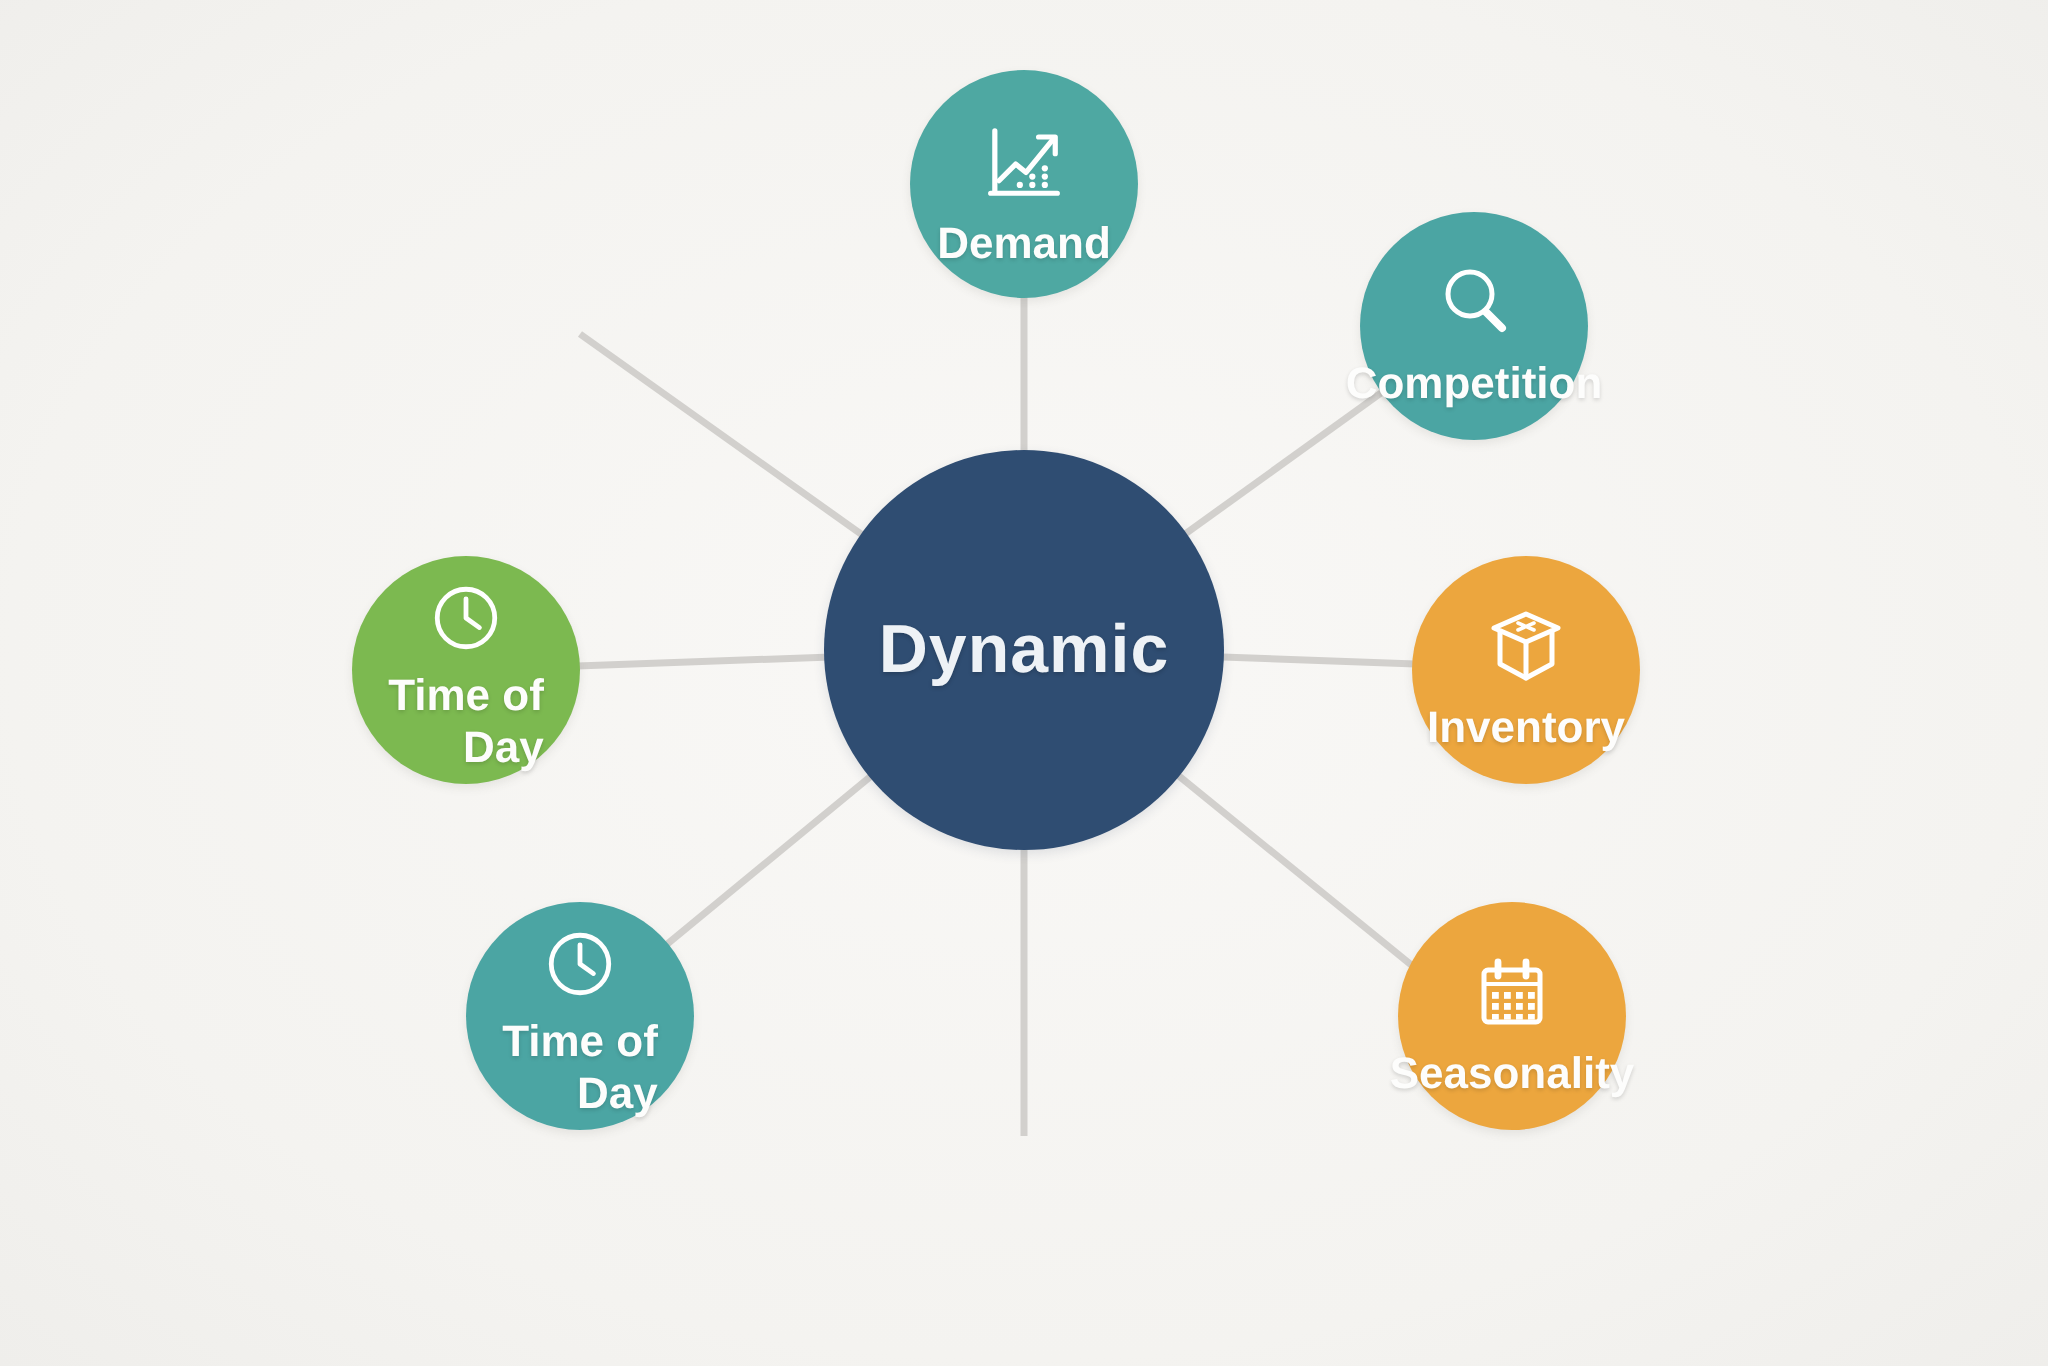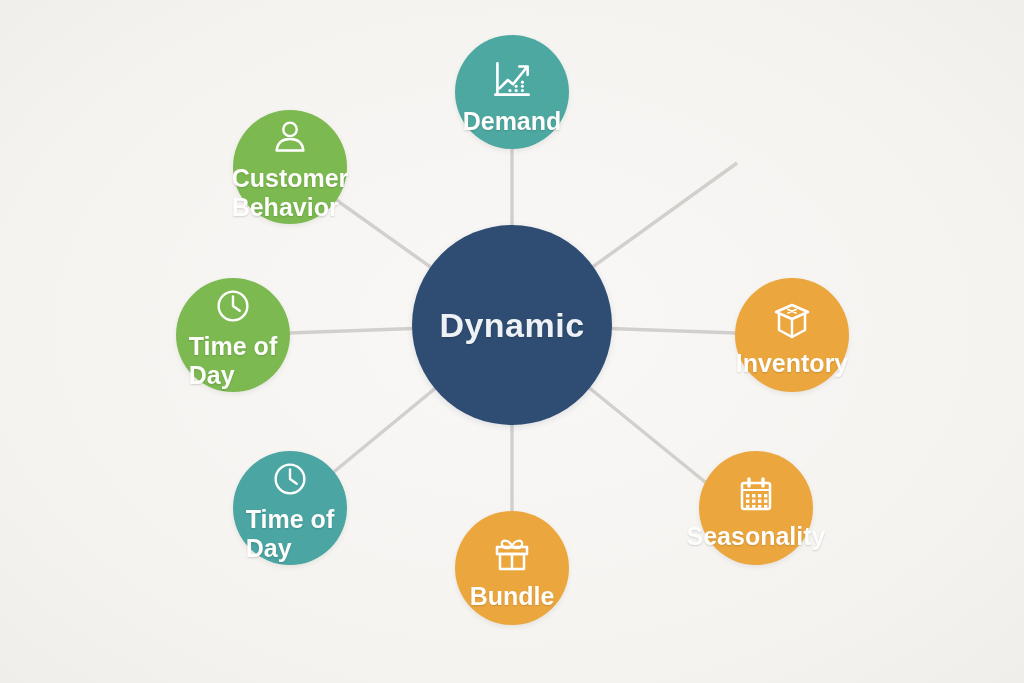--- a/index.html
+++ b/index.html
@@ -58,31 +58,31 @@
     box-shadow: 0 2px 5px rgba(80,80,70,0.10);
   }
   .node .icon {
     display: block;
     line-height: 0;
     margin-top: 6px;
   }
   .node.two-line .icon { margin-top: 2px; }
   .node .label {
     margin-top: 3px;
-    font-size: 25px;
+    font-size: 22px;
     font-weight: 700;
     line-height: 1.15;
-    text-align: left;
+    text-align: right;
     white-space: nowrap;
     text-shadow: 0 1px 2px rgba(0,0,0,0.15);
   }
   .node .label span { display: block; }
   .pos-demand       { left: 455px; top:  35px; }
   .pos-competition  { left: 680px; top: 106px; }
-  .pos-inventory    { left: 735px; top: 278px; }
+  .pos-inventory    { left: 706px; top: 278px; }
   .pos-seasonality  { left: 680px; top: 451px; }
   .pos-bundle       { left: 455px; top: 511px; }
   .pos-time-bottom  { left: 233px; top: 451px; }
   .pos-time-left    { left: 176px; top: 278px; }
   .pos-customer     { left: 233px; top: 110px; }
   .node svg {
     stroke: #ffffff;
     fill: none;
     stroke-width: 2.5;
     stroke-linecap: round;
@@ -124,20 +124,32 @@
           <circle cx="34" cy="35" r="1.5"></circle>
         </g>
       </svg>
     </span>
     <div class="label">
       <span>Demand</span>
       <span></span>
     </div>
   </div>
 
+  <div class="node pos-competition" style="background: rgb(75, 165, 163);">
+    <span class="icon">
+      <svg width="48" height="48" viewBox="0 0 48 48">
+        <circle cx="22" cy="19" r="11"></circle>
+        <path d="M30 28 L38 36" stroke-width="4"></path>
+      </svg>
+    </span>
+    <div class="label">
+      <span>Competition</span>
+      <span></span>
+    </div>
+  </div>
 
   <div class="node pos-inventory" style="background: rgb(236, 166, 62);">
     <span class="icon">
       <svg width="48" height="48" viewBox="0 0 48 48">
         <path d="M24 7 L40 14 L24 21 L8 14 Z"></path>
         <path d="M11 16 V32 L24 39 L37 32 V16"></path>
         <path d="M24 21 V39"></path>
         <path d="M20 11.5 L28 15 M28 11.5 L20 15" stroke-width="1.8"></path>
       </svg>
     </span>
@@ -168,35 +180,20 @@
           <rect x="32" y="34" width="3.4" height="2.8"></rect>
         </g>
       </svg>
     </span>
     <div class="label">
       <span>Seasonality</span>
       <span></span>
     </div>
   </div>
 
-  <div class="node pos-bundle" style="background: rgb(236, 166, 62);">
-    <span class="icon">
-      <svg width="48" height="48" viewBox="0 0 48 48">
-        <path d="M24 16 c-2 -8 -12 -8 -10 -2 c1.5 4 7 3.5 10 2 Z" stroke-width="2.2"></path>
-        <path d="M24 16 c2 -8 12 -8 10 -2 c-1.5 4 -7 3.5 -10 2 Z" stroke-width="2.2"></path>
-        <rect x="9" y="16" width="30" height="7"></rect>
-        <rect x="12" y="23" width="24" height="15"></rect>
-        <path d="M24 23 V38"></path>
-      </svg>
-    </span>
-    <div class="label">
-      <span>Bundle</span>
-      <span></span>
-    </div>
-  </div>
 
   <div class="node two-line pos-time-bottom" style="background: rgb(75, 165, 163);">
     <span class="icon">
       <svg width="46" height="46" viewBox="0 0 48 48">
         <circle cx="24" cy="24" r="15"></circle>
         <path d="M24 24 V14 M24 24 L31 29"></path>
       </svg>
     </span>
     <div class="label">
       <span>Time of</span>
@@ -210,26 +207,14 @@
         <circle cx="24" cy="24" r="15"></circle>
         <path d="M24 24 V14 M24 24 L31 29"></path>
       </svg>
     </span>
     <div class="label">
       <span>Time of</span>
       <span>Day</span>
     </div>
   </div>
 
-  <div class="node two-line pos-customer" style="background: rgb(124, 185, 80);">
-    <span class="icon">
-      <svg width="46" height="46" viewBox="0 0 48 48">
-        <circle cx="24" cy="15" r="7"></circle>
-        <path d="M10 37 c1 -9 7 -12 14 -12 s13 3 14 12 Z"></path>
-      </svg>
-    </span>
-    <div class="label">
-      <span>Customer</span>
-      <span>Behavior</span>
-    </div>
-  </div>
 
 </div>
 
 </body></html>

